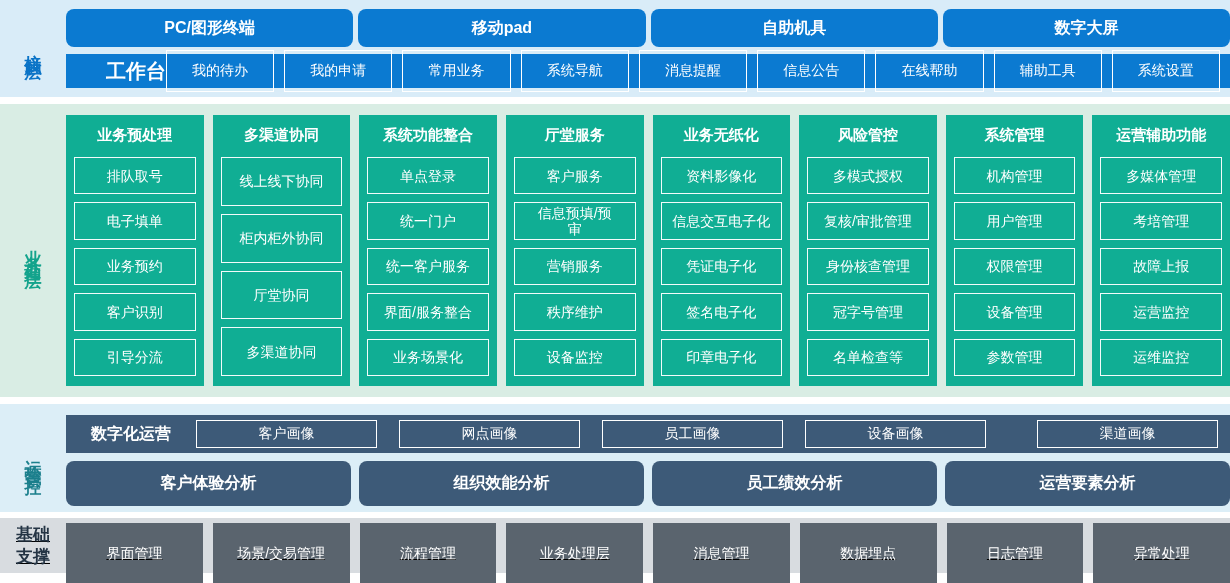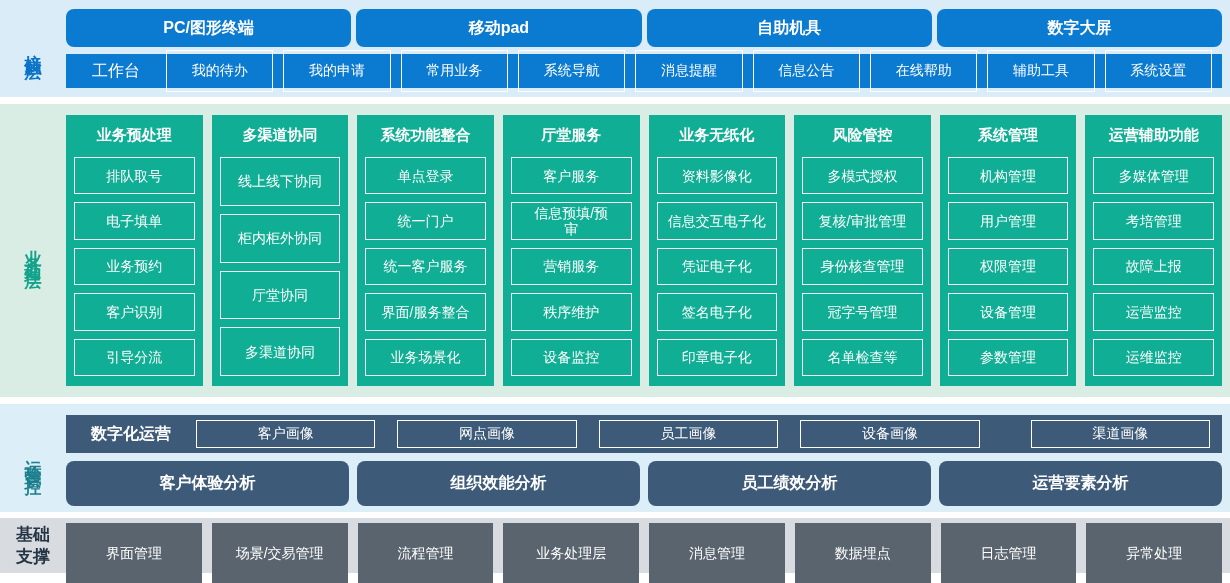--- a/index.html
+++ b/index.html
@@ -5,29 +5,29 @@
   :root{
     --blue:#0b7ad1; --light-blue-bg:#d9ecf8; --green:#10ae94; --light-green-bg:#d9ede4;
     --slate:#3d5a78; --ops-bg:#dceef7; --gray-btn:#5a646e; --gray-bg:#d8dce0;
     --contact-label:#0b74c7; --business-label:#13a38c; --ops-label:#1b7f8c; --support-label:#243444;
   }
   *{box-sizing:border-box; margin:0; padding:0;}
   body{width:1230px; height:583px; background:#fff; font-family:"Liberation Sans","DejaVu Sans",sans-serif; overflow:hidden;}
   .section{display:flex; width:1230px;}
   .rail{flex:0 0 66px; display:flex; align-items:center; justify-content:center;}
   .v-label{writing-mode:vertical-rl; text-orientation:upright; font-weight:bold; font-size:17px; letter-spacing:6px;}
-  .content{flex:1; padding-right:8px; min-width:0;}
+  .content{flex:1; padding-right:0; min-width:0;}
 
   
   .sec-contact{height:97px; background:var(--light-blue-bg);}
   .sec-contact .v-label{color:var(--contact-label); letter-spacing:5px;}
   .channels{display:flex; gap:5px; margin-top:9px; height:38px;}
   .channel{flex:1; background:var(--blue); border-radius:8px; color:#fff; font-weight:bold; font-size:16px; display:flex; align-items:center; justify-content:center; cursor:pointer;}
   .workbar{margin-top:7px; height:34px; background:var(--blue); display:flex; align-items:center;}
-  .workbar-label{flex:0 0 100px; text-align:center; color:#fff; font-weight:normal; font-size:16px;}
+  .workbar-label{flex:0 0 100px; text-align:right; color:#fff; font-weight:bold; font-size:20px;}
   .work-item{flex:1; height:42px; border:1px solid #fff; color:#fff; font-size:14px; display:flex; align-items:center; justify-content:center; margin-right:10px; cursor:pointer;}
 
   .gap7{height:7px; background:#fff;}
   .gap6{height:6px; background:#fff;}
 
   
   .sec-business{height:293px; background:var(--light-green-bg);}
   .sec-business .v-label{color:var(--business-label);}
   .columns{display:flex; gap:9px; height:271px; margin-top:11px;}
   .col{flex:1; background:var(--green); display:flex; flex-direction:column; padding:6px 8px 10px; min-width:0;}
@@ -39,21 +39,21 @@
   .sec-ops{height:108px; background:var(--ops-bg);}
   .sec-ops .v-label{color:var(--ops-label);}
   .digital-bar{margin-top:11px; height:38px; background:var(--slate); display:flex; align-items:center;}
   .digital-label{flex:0 0 130px; text-align:center; color:#fff; font-weight:bold; font-size:16px;}
   .digital-item{flex:1; height:28px; border:1px solid #fff; color:#fff; font-size:14px; display:flex; align-items:center; justify-content:center; margin-right:22px; cursor:pointer;}
   .digital-item:last-child{margin-right:12px;margin-left:29px;}
   .analysis-row{display:flex; gap:8px; margin-top:8px; height:45px;}
   .analysis-btn{flex:1; background:var(--slate); border-radius:8px; color:#fff; font-weight:bold; font-size:16px; display:flex; align-items:center; justify-content:center; cursor:pointer;}
 
   
-  .sec-support{height:55px; background:var(--gray-bg);}
+  .sec-support{height:55px; background:var(--gray-bg);text-decoration:underline;}
   .support-label{width:42px; text-align:center; font-weight:bold; font-size:17px; color:var(--support-label); line-height:1.25;}
   .support-row{display:flex; gap:10px; height:62px; margin-top:5px; align-items:stretch;}
   .support-btn{flex:1; background:var(--gray-btn); color:#fff; font-size:14px; display:flex; align-items:center; justify-content:center; cursor:pointer;}
 </style>
 </head>
 <body>
 
 <div class="section sec-contact">
   <div class="rail">
     <div class="v-label">接触层</div>

